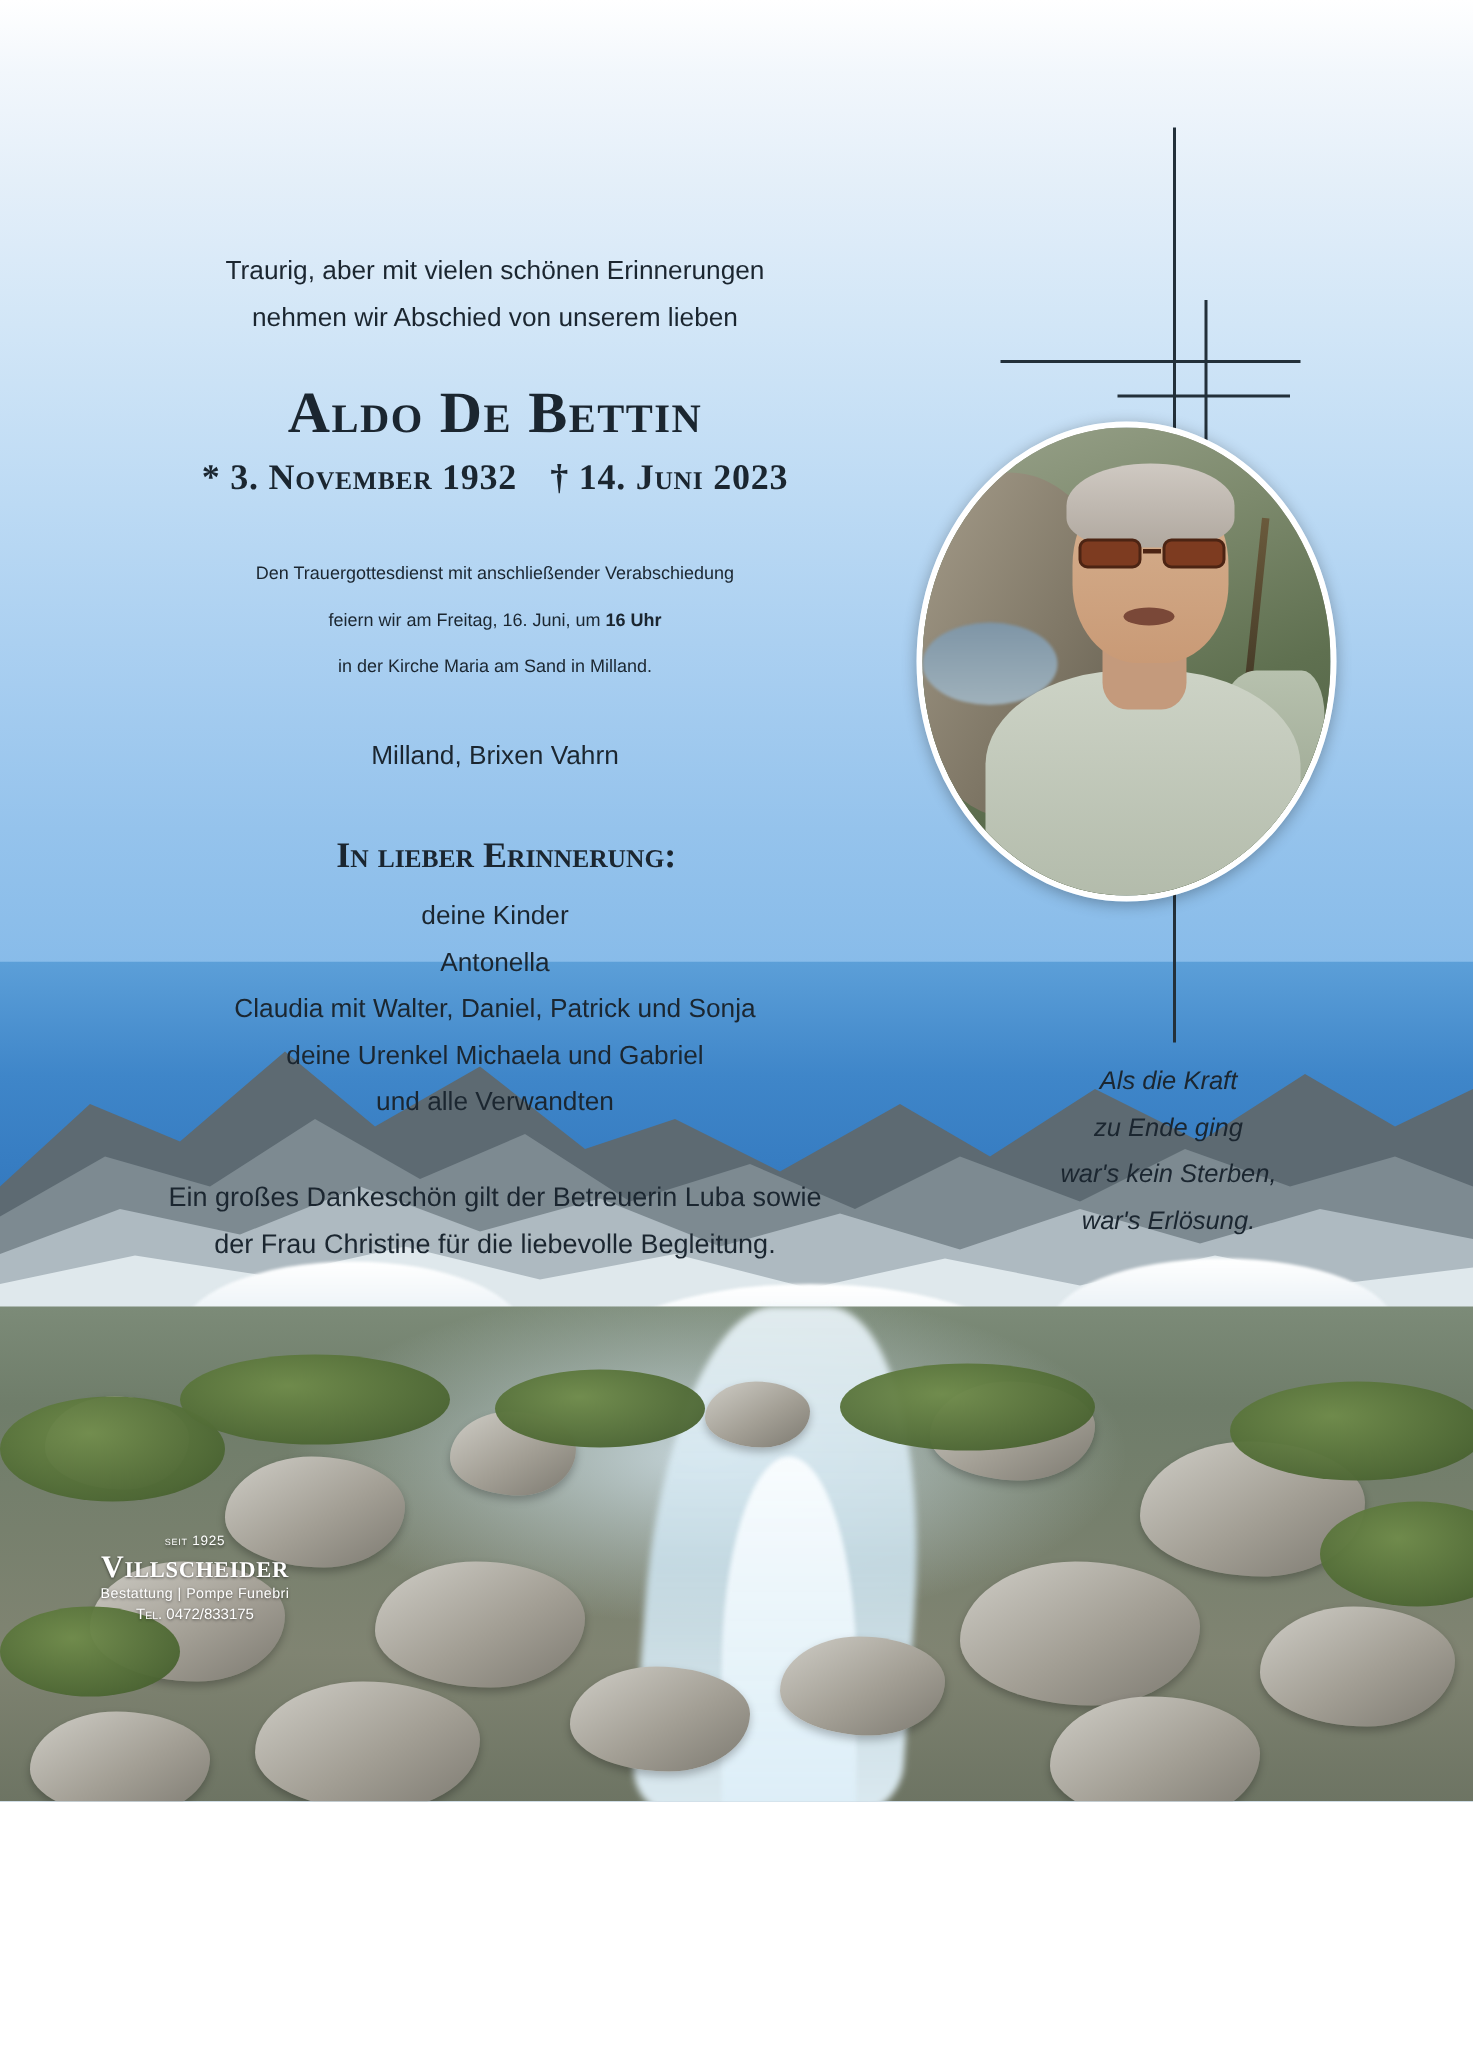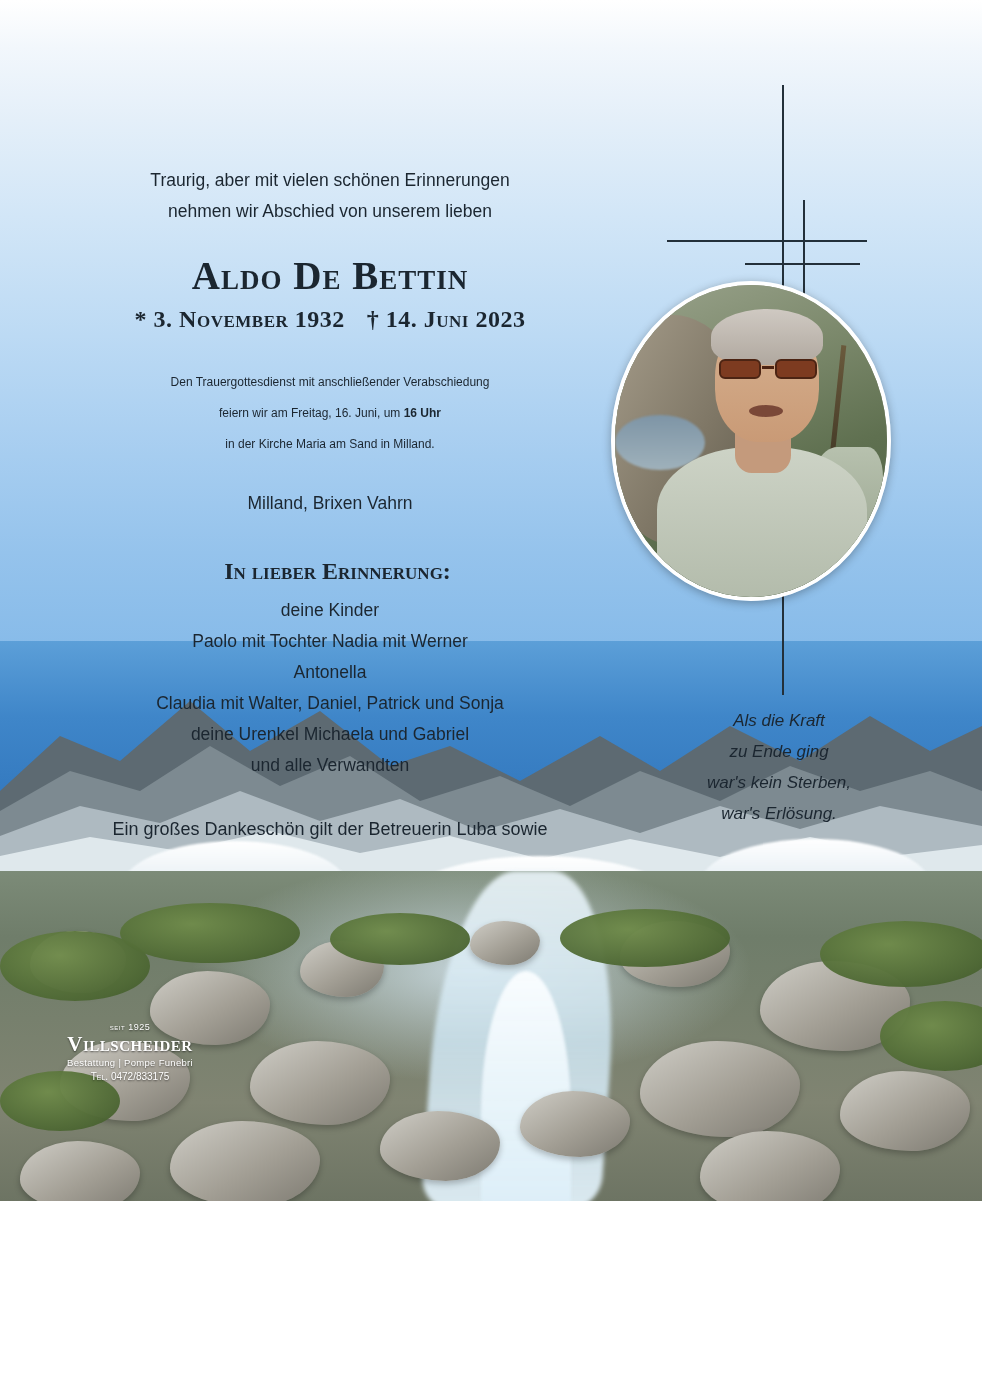--- a/index.html
+++ b/index.html
@@ -444,29 +444,29 @@
       <div><span>feiern wir am Freitag,  16. Juni, um </span><b>16 Uhr</b></div>
       <div>in der Kirche Maria am Sand in Milland.</div>
     </div>
 
     <div class="place">Milland, Brixen Vahrn</div>
 
     <div class="memory-title">In lieber Erinnerung:</div>
 
     <div class="family">
       <div>deine Kinder</div>
-      <div>Paolo mit Tochter Nadia mit Werner</div>
       <div>Antonella</div>
       <div>Claudia mit Walter, Daniel, Patrick und Sonja</div>
       <div>deine Urenkel Michaela und Gabriel</div>
       <div>und alle Verwandten</div>
     </div>
 
     <div class="thanks">
       <div>Ein großes Dankeschön gilt der Betreuerin Luba sowie</div>
+      <div>der Frau Christine für die liebevolle Begleitung.</div>
     </div>
   </div>
 
   <div class="verse">
     <div>Als die Kraft</div>
     <div>zu Ende ging</div>
     <div>war's kein Sterben,</div>
     <div>war's Erlösung.</div>
   </div>
 

